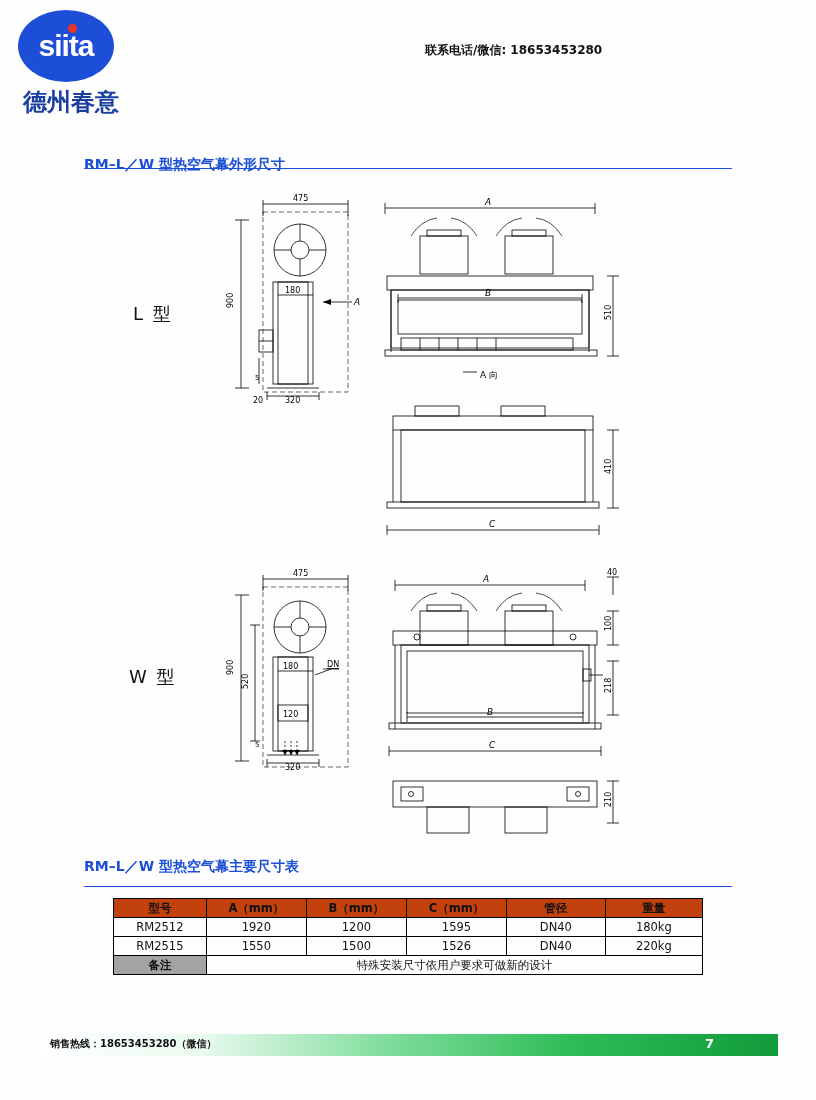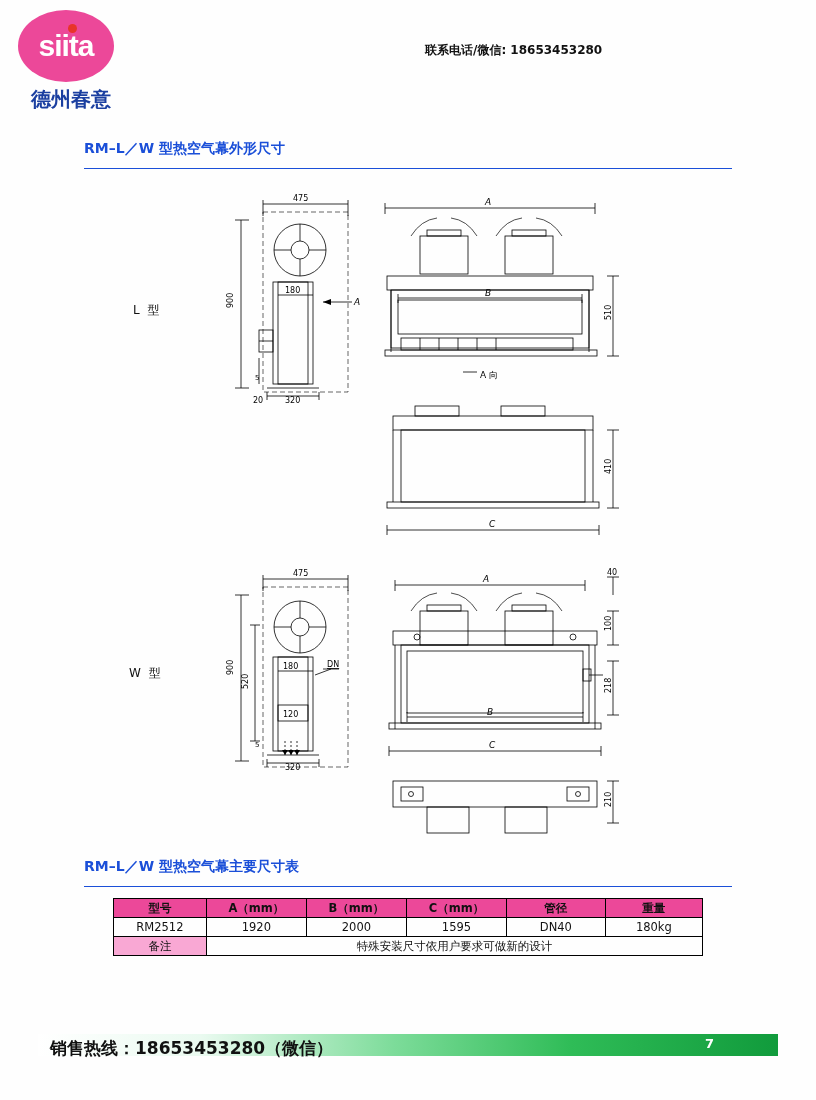--- a/index.html
+++ b/index.html
@@ -12,35 +12,35 @@
   }
   
   .header{
     position:absolute;left:0;top:0;width:816px;height:120px;
   }
   .logo{
     position:absolute;left:10px;top:8px;width:120px;height:108px;
   }
   .logo-circle{
     position:absolute;left:8px;top:2px;width:96px;height:72px;
-    background:#ec4899;border-radius:50%;text-decoration:underline;
+    background:#1d4ed8;border-radius:50%;text-decoration:underline;
   }
   .logo-circle-inner{
     position:absolute;left:0;top:0;width:96px;height:72px;
     display:flex;align-items:center;justify-content:center;
     color:#fff;font-size:30px;font-weight:bold;letter-spacing:-1px;
     font-family:"Liberation Sans",sans-serif;
   }
   .logo-dot{
     position:absolute;width:9px;height:9px;border-radius:50%;
     background:#e8342a;left:50px;top:14px;
   }
   .logo-text{
     position:absolute;left:6px;top:78px;width:110px;text-align:center;
-    color:#1b3fa0;font-size:20px;font-weight:bold;
+    color:#1b3fa0;font-size:24px;font-weight:bold;
     font-family:"DejaVu Sans",sans-serif;
   }
   .header-title{
     position:absolute;left:160px;top:40px;
     font-size:19px;color:#111;font-weight:bold;
     font-family:"DejaVu Sans",sans-serif;
     letter-spacing:1px;
   }
   .header-contact{
     position:absolute;left:425px;top:42px;
@@ -52,50 +52,50 @@
     position:absolute;left:84px;
     font-size:14px;color:#1b4fd8;font-weight:bold;
     font-family:"DejaVu Sans",sans-serif;
   }
   .sec-rule{
     position:absolute;left:84px;width:648px;height:1px;background:#1b4fd8;
   }
   
   .drawing{position:absolute;}
   .type-label{
-    position:absolute;font-size:12px;color:#111;
+    position:absolute;font-size:18px;color:#111;
     font-family:"DejaVu Sans",sans-serif;letter-spacing:2px;
   }
   
   table{
     position:absolute;left:113px;top:898px;width:590px;
     border-collapse:collapse;
     font-size:11.5px;
     font-family:"DejaVu Sans",sans-serif;
   }
   th,td{
     border:1px solid #000;
     text-align:center;
     height:18px;
     padding:0 2px;
     color:#111;
   }
-  thead th{background:#ec4899;font-weight:bold;margin-top:32px;}
-  td.note-label{background:#f9a8d4;font-weight:normal;}
+  thead th{background:#c2410c;font-weight:bold;margin-top:32px;}
+  td.note-label{background:#a3a3a3;font-weight:bold;}
   
   .footer{
     position:absolute;left:0;top:1034px;width:816px;height:24px;
   }
   .footer-bar{
     position:absolute;left:38px;top:0;width:740px;height:22px;
     background:linear-gradient(to right,#ffffff 0%,#eafaf0 22%,#7ddc9a 48%,#2fbc57 72%,#119b3c 100%);
   }
   .footer-text{
     position:absolute;left:50px;top:3px;
-    font-size:17px;color:#111;font-weight:bold;
+    font-size:10px;color:#111;font-weight:bold;
     font-family:"DejaVu Sans",sans-serif;
   }
   .footer-page{
     position:absolute;left:705px;top:2px;
     font-size:13px;color:#ffffff;font-weight:bold;
     font-family:"DejaVu Sans",sans-serif;
   }
   svg text{font-family:"DejaVu Sans",sans-serif;}
 </style>
 </head>
@@ -107,21 +107,21 @@
     <div class="logo-circle">
       <div class="logo-circle-inner">siita</div>
       <div class="logo-dot"></div>
     </div>
     <div class="logo-text">德州春意</div>
   </div>
 
   <div class="header-contact">联系电话/微信: 18653453280</div>
 </div>
 
-<div class="sec-title" style="top:140px;">RM–L／W 型热空气幕外形尺寸</div>
+<div class="sec-title" style="top:156px;">RM–L／W 型热空气幕外形尺寸</div>
 <div class="sec-rule" style="top:168px;"></div>
 
 <div class="type-label" style="left:133px;top:302px;">L 型</div>
 
 <svg class="drawing" style="left:215px;top:190px;" width="420" height="360" viewBox="0 0 420 360">
   <g fill="none" stroke="#000" stroke-width="0.8">
 
     <rect x="48" y="22" width="85" height="180" stroke-dasharray="5,3" stroke-width="0.6"></rect>
 
     <circle cx="85" cy="60" r="26"></circle>
@@ -350,24 +350,32 @@
       <th style="width:100px">B（mm）</th>
       <th style="width:100px">C（mm）</th>
       <th style="width:100px">管径</th>
       <th style="width:98px">重量</th>
     </tr>
   </thead>
   <tbody>
     <tr>
       <td>RM2512</td>
       <td>1920</td>
-      <td>2000</td>
+      <td>1200</td>
       <td>1595</td>
       <td>DN40</td>
       <td>180kg</td>
+    </tr>
+    <tr>
+      <td>RM2515</td>
+      <td>1550</td>
+      <td>1500</td>
+      <td>1526</td>
+      <td>DN40</td>
+      <td>220kg</td>
     </tr>
     <tr>
       <td class="note-label">备注</td>
       <td colspan="5">特殊安装尺寸依用户要求可做新的设计</td>
     </tr>
   </tbody>
 </table>
 
 <div class="footer">
   <div class="footer-bar"></div>

